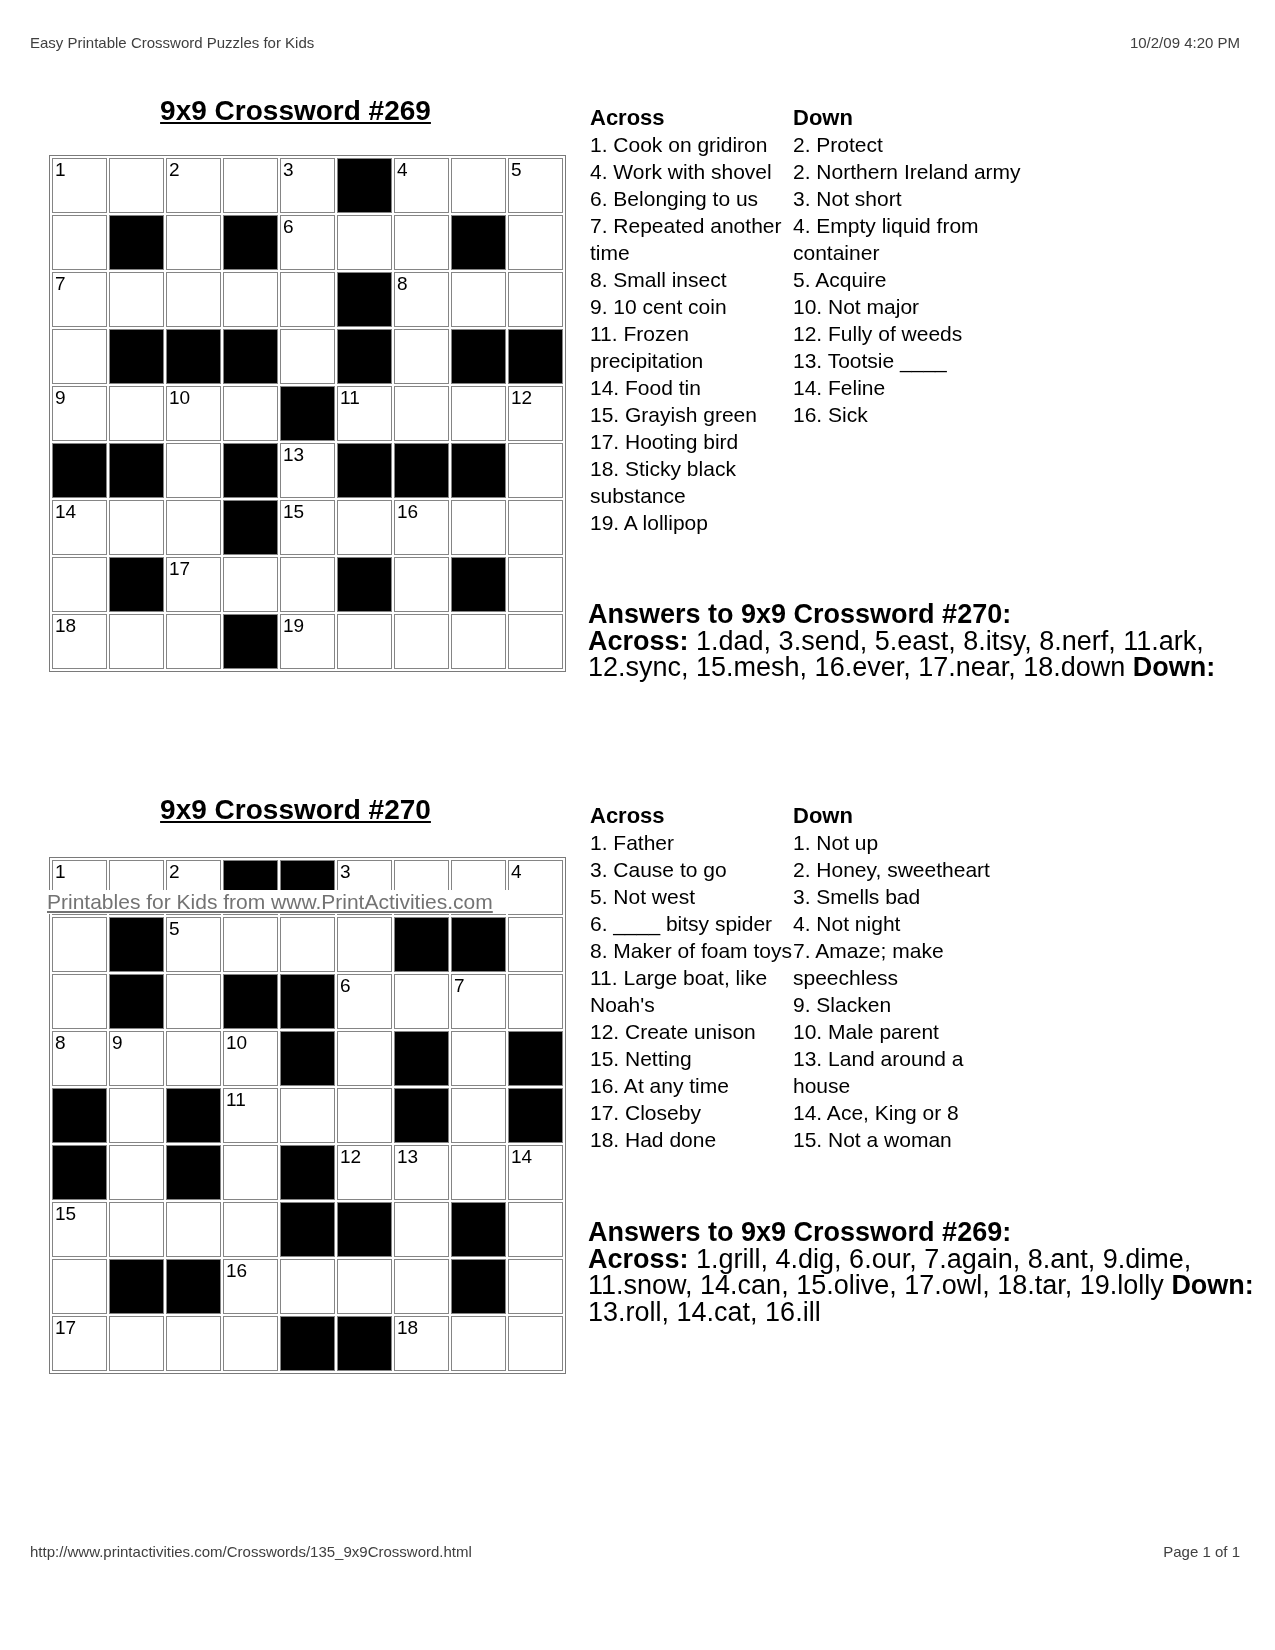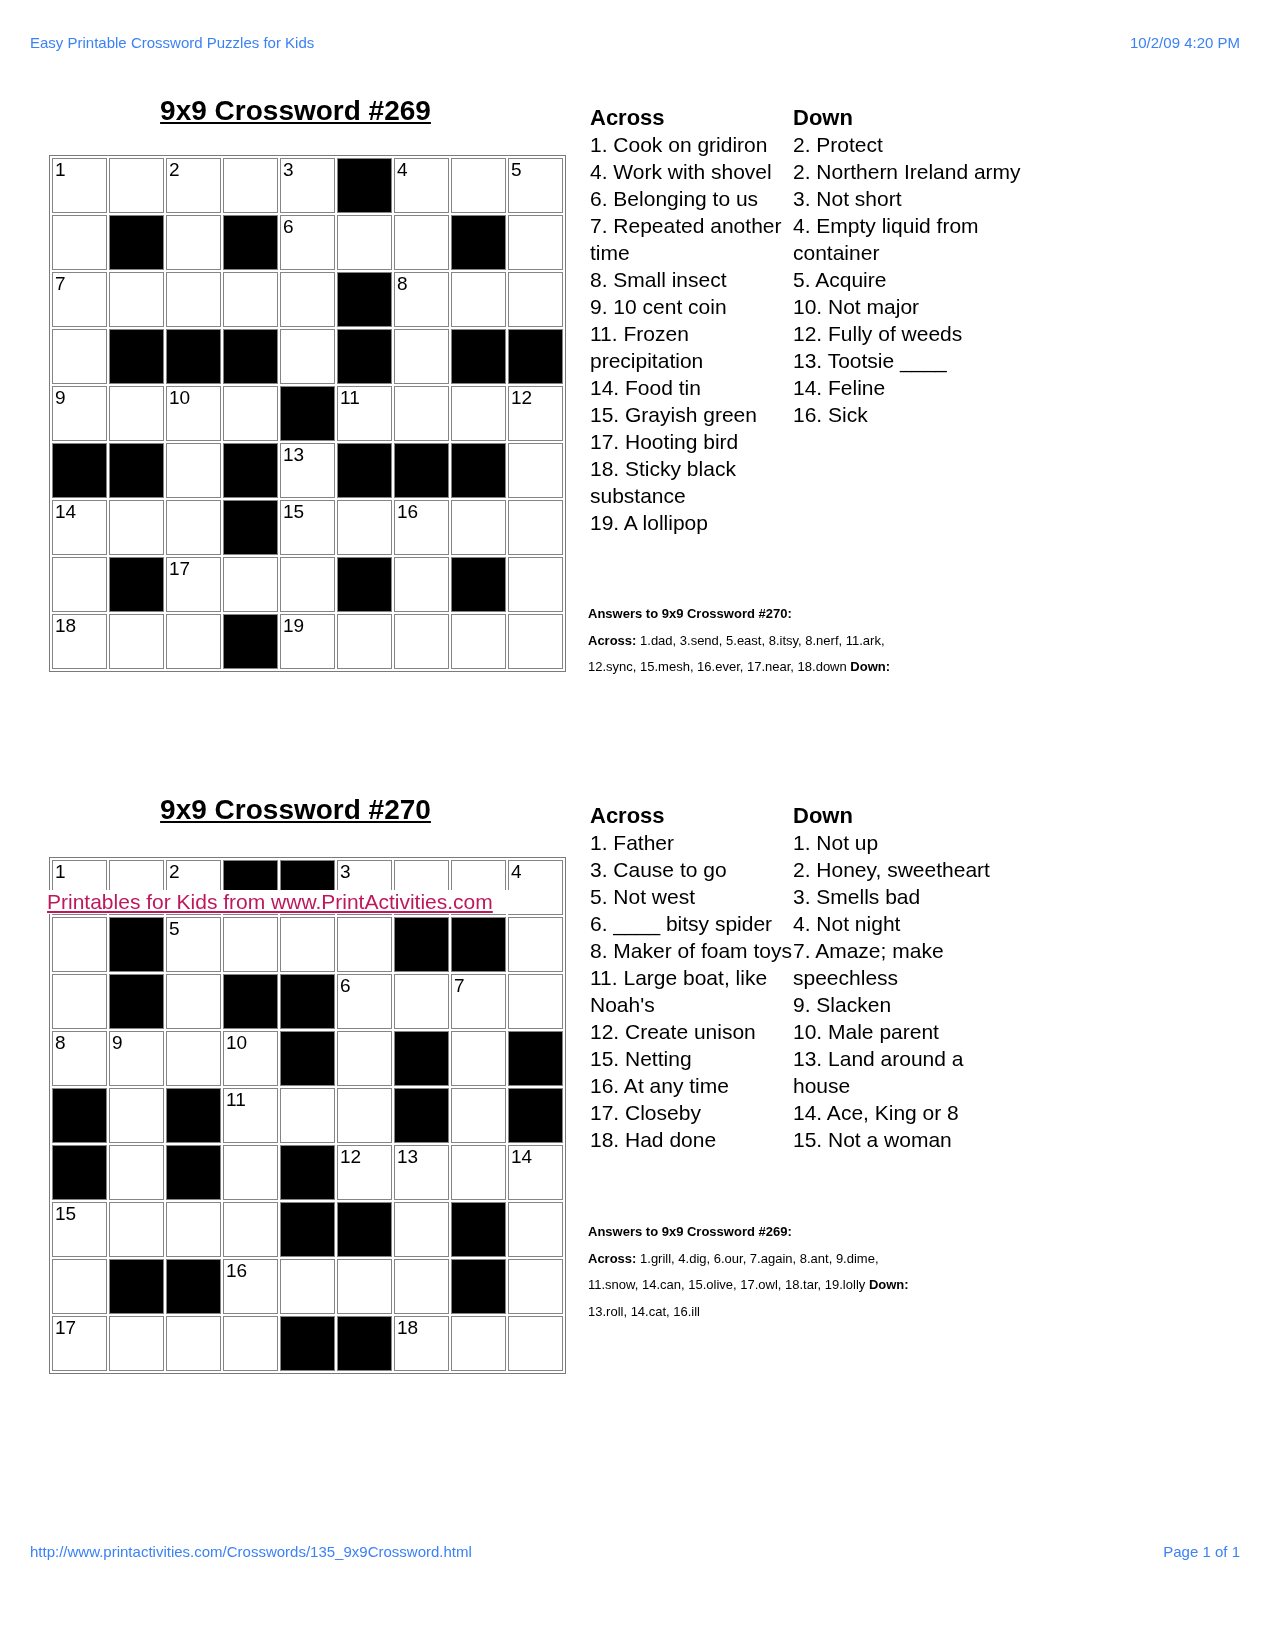--- a/index.html
+++ b/index.html
@@ -1,20 +1,20 @@
 <!DOCTYPE html>
 <html><head>
 <meta charset="utf-8">
 <style>
   html,body{margin:0;padding:0;background:#fff;}
   body{
     width:1275px;height:1650px;position:relative;overflow:hidden;
     font-family:"Liberation Sans", sans-serif;color:#000;
   }
-  .meta{position:absolute;font-size:15px;color:#3b82f6;white-space:nowrap;}
+  .meta{position:absolute;font-size:15px;color:#404040;white-space:nowrap;}
   .hdr-left{left:30px;top:34px;}
   .hdr-right{right:35px;top:34px;}
   .ftr-left{left:30px;top:1543px;}
   .ftr-right{right:35px;top:1543px;}
 
   .puzzle-title{
     position:absolute;left:37px;width:517px;text-align:center;
     font-size:28px;font-weight:bold;white-space:nowrap;text-decoration:underline;
   }
   #title1{top:95px;}
@@ -32,33 +32,33 @@
   .cellnum{position:absolute;top:0px;left:2px;font-size:19px;line-height:21px;}
 
   .clue-col{position:absolute;font-size:21px;line-height:27px;}
   #across1{left:590px;top:104px;width:232px;}
   #down1{left:793px;top:104px;width:282px;}
   #across2{left:590px;top:802px;width:242px;}
   #down2{left:793px;top:802px;width:252px;}
   .clue-header{font-weight:bold;font-size:22px;}
   .clue-line{white-space:nowrap;}
 
-  .answers{position:absolute;left:588px;width:502px;font-size:13px;line-height:26.6px;}
+  .answers{position:absolute;left:588px;width:502px;font-size:27px;line-height:26.6px;}
   #answers1{top:601px;}
   #answers2{top:1219px;}
   .answers-title{font-weight:bold;}
   .ans-line b{font-weight:bold;}
   .ans-line{white-space:nowrap;}
 
   .link-strip{
     position:absolute;left:47px;top:890px;width:506px;height:24px;
     background:#fff;z-index:5;
   }
   .link-strip a{
-    font-size:21px;line-height:24px;color:#be185d;text-decoration:underline;
+    font-size:21px;line-height:24px;color:#737373;text-decoration:underline;
     white-space:nowrap;
   }
 </style>
 </head>
 <body>
 
 <div class="meta hdr-left">Easy Printable Crossword Puzzles for Kids</div>
 <div class="meta hdr-right">10/2/09 4:20 PM</div>
 
 <div class="puzzle-title" id="title1">9x9 Crossword #269</div>

